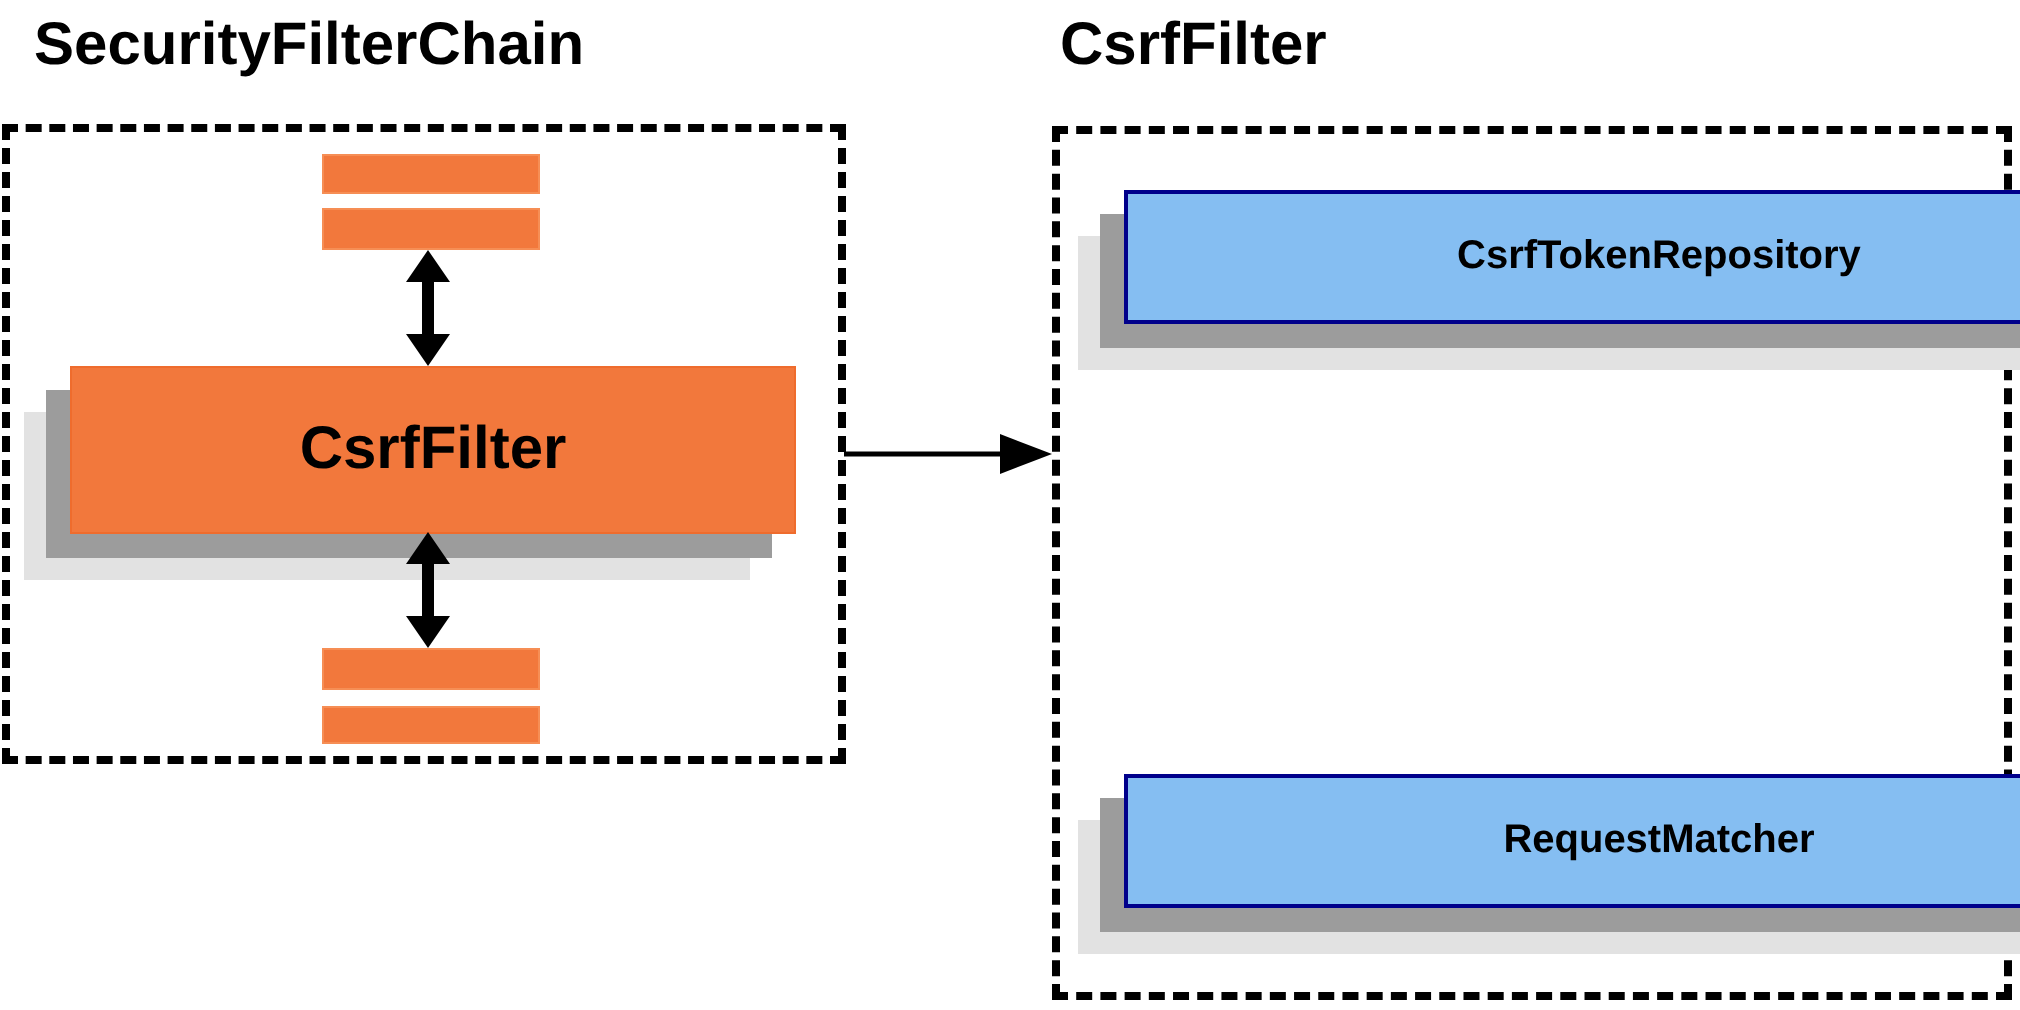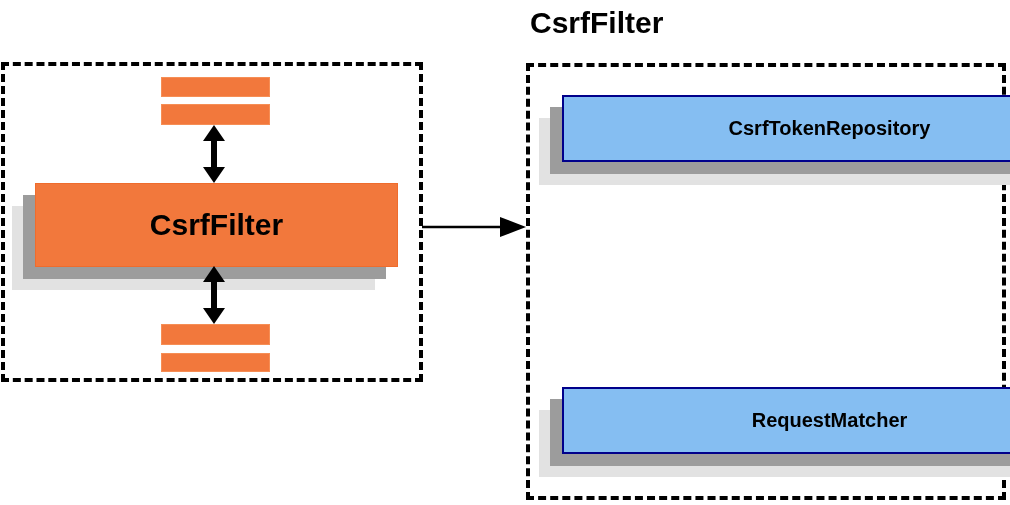--- a/index.html
+++ b/index.html
@@ -97,20 +97,21 @@
     position: absolute;
     left: 422px; top: 212px;
     width: 105px; height: 30px;
   }
 </style>
 </head>
 <body>
 
 <div class="stage">
 
+  <div class="panel-title left">SecurityFilterChain</div>
 
   <div class="panel-title right">CsrfFilter</div>
 
   <div class="dashed-box chain">
 
     <div class="bar b1"></div>
     <div class="bar b2"></div>
 
     <svg class="v-arrow a1" viewBox="0 0 44 58">
       <polygon points="22,0 11,16 33,16" fill="#000"></polygon>

